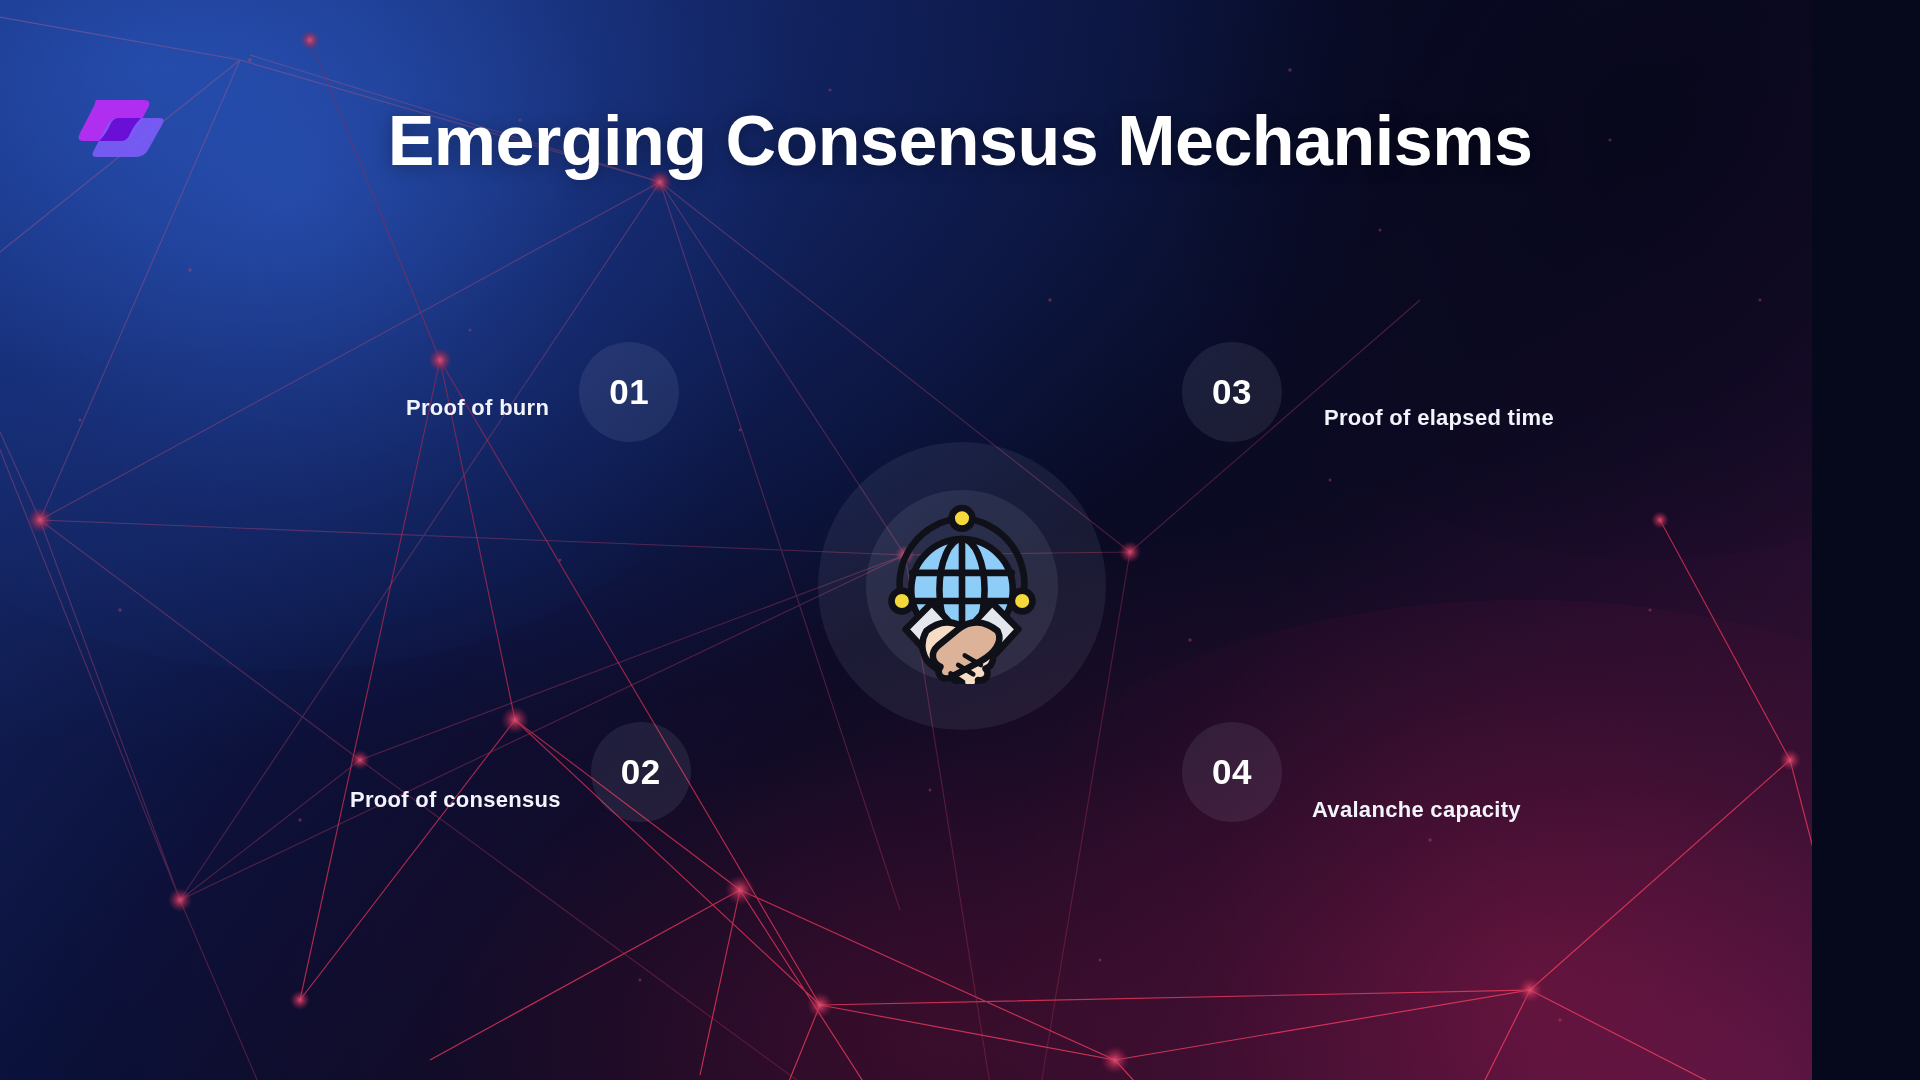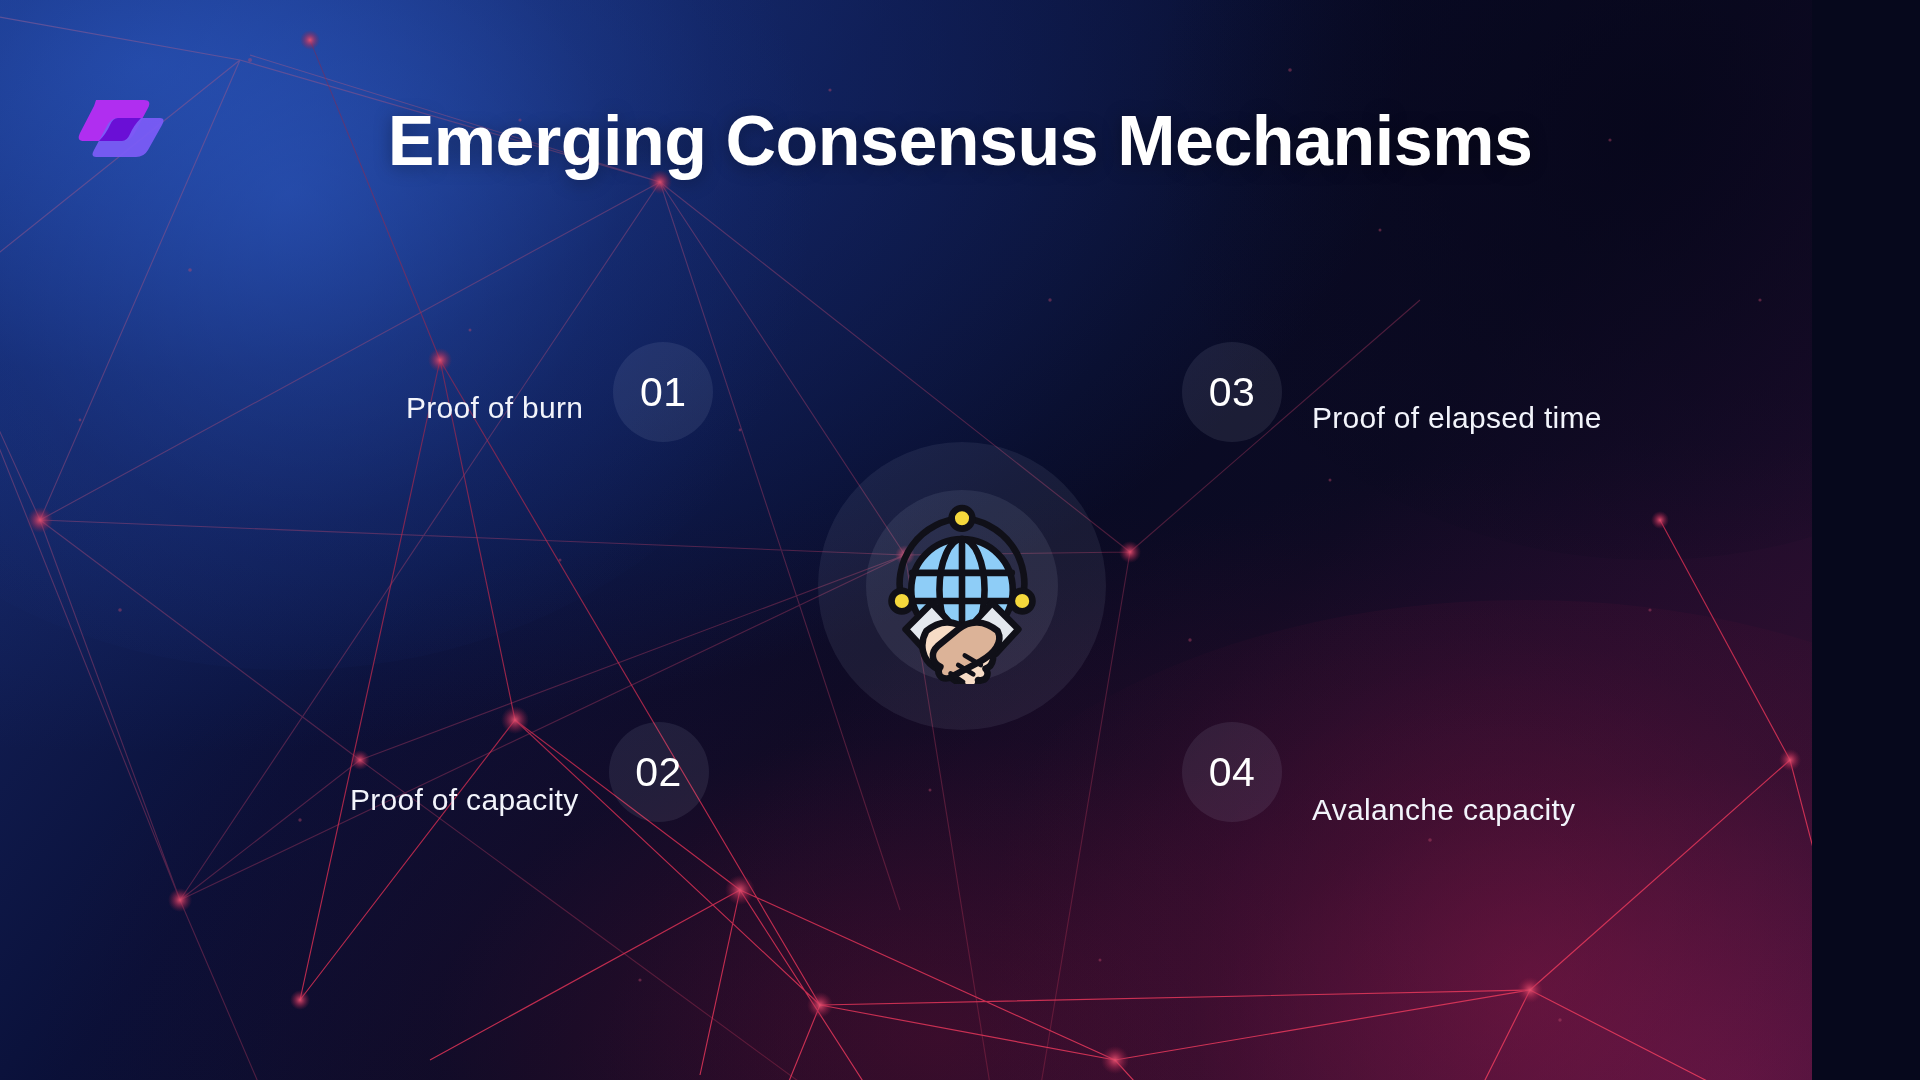--- a/index.html
+++ b/index.html
@@ -51,37 +51,37 @@
   .item { position:absolute; display:flex; align-items:center; }
 
   .num-circle {
     width:100px; height:100px; border-radius:50%;
     background:rgba(225,230,255,0.085);
     display:flex; align-items:center; justify-content:center;
     flex:0 0 auto;
   }
   .num-circle span {
     color:#ffffff;
-    font-size:41px;
-    font-weight:400;
+    font-size:35px;
+    font-weight:700;
     letter-spacing:0.5px;
   }
   .item-label {
     color:#f2f4fb;
-    font-size:30px;
-    font-weight:400;
+    font-size:22px;
+    font-weight:700;
     letter-spacing:0.3px;
     white-space:nowrap;
   }
   .item.left  .item-label { margin-right:30px; text-align:right; }
   .item.right .item-label { margin-left:30px;  text-align:center;  }
 
   #item-01 { left:406px;  top:342px; }
   #item-02 { left:350px;  top:722px; }
-  #item-03 { left:1182px; top:342px; }
+  #item-03 { left:1182px; top:342px;gap:12px; }
   #item-04 { left:1182px; top:722px; }
 
   #item-01 .item-label { position:relative; top:16px; }
   #item-02 .item-label { position:relative; top:28px; }
   #item-03 .item-label { position:relative; top:26px; }
   #item-04 .item-label { position:relative; top:38px; }
 
   
   #center {
     position:absolute; left:818px; top:442px; width:288px; height:288px;
@@ -207,21 +207,21 @@
   <div id="title">Emerging Consensus Mechanisms</div>
 
   <div class="item left" id="item-01">
     <div class="item-label">Proof of burn</div>
     <div class="num-circle">
       <span>01</span>
     </div>
   </div>
 
   <div class="item left" id="item-02">
-    <div class="item-label">Proof of capacity</div>
+    <div class="item-label">Proof of consensus</div>
     <div class="num-circle">
       <span>02</span>
     </div>
   </div>
 
   <div class="item right" id="item-03">
     <div class="num-circle">
       <span>03</span>
     </div>
     <div class="item-label">Proof of elapsed time</div>

